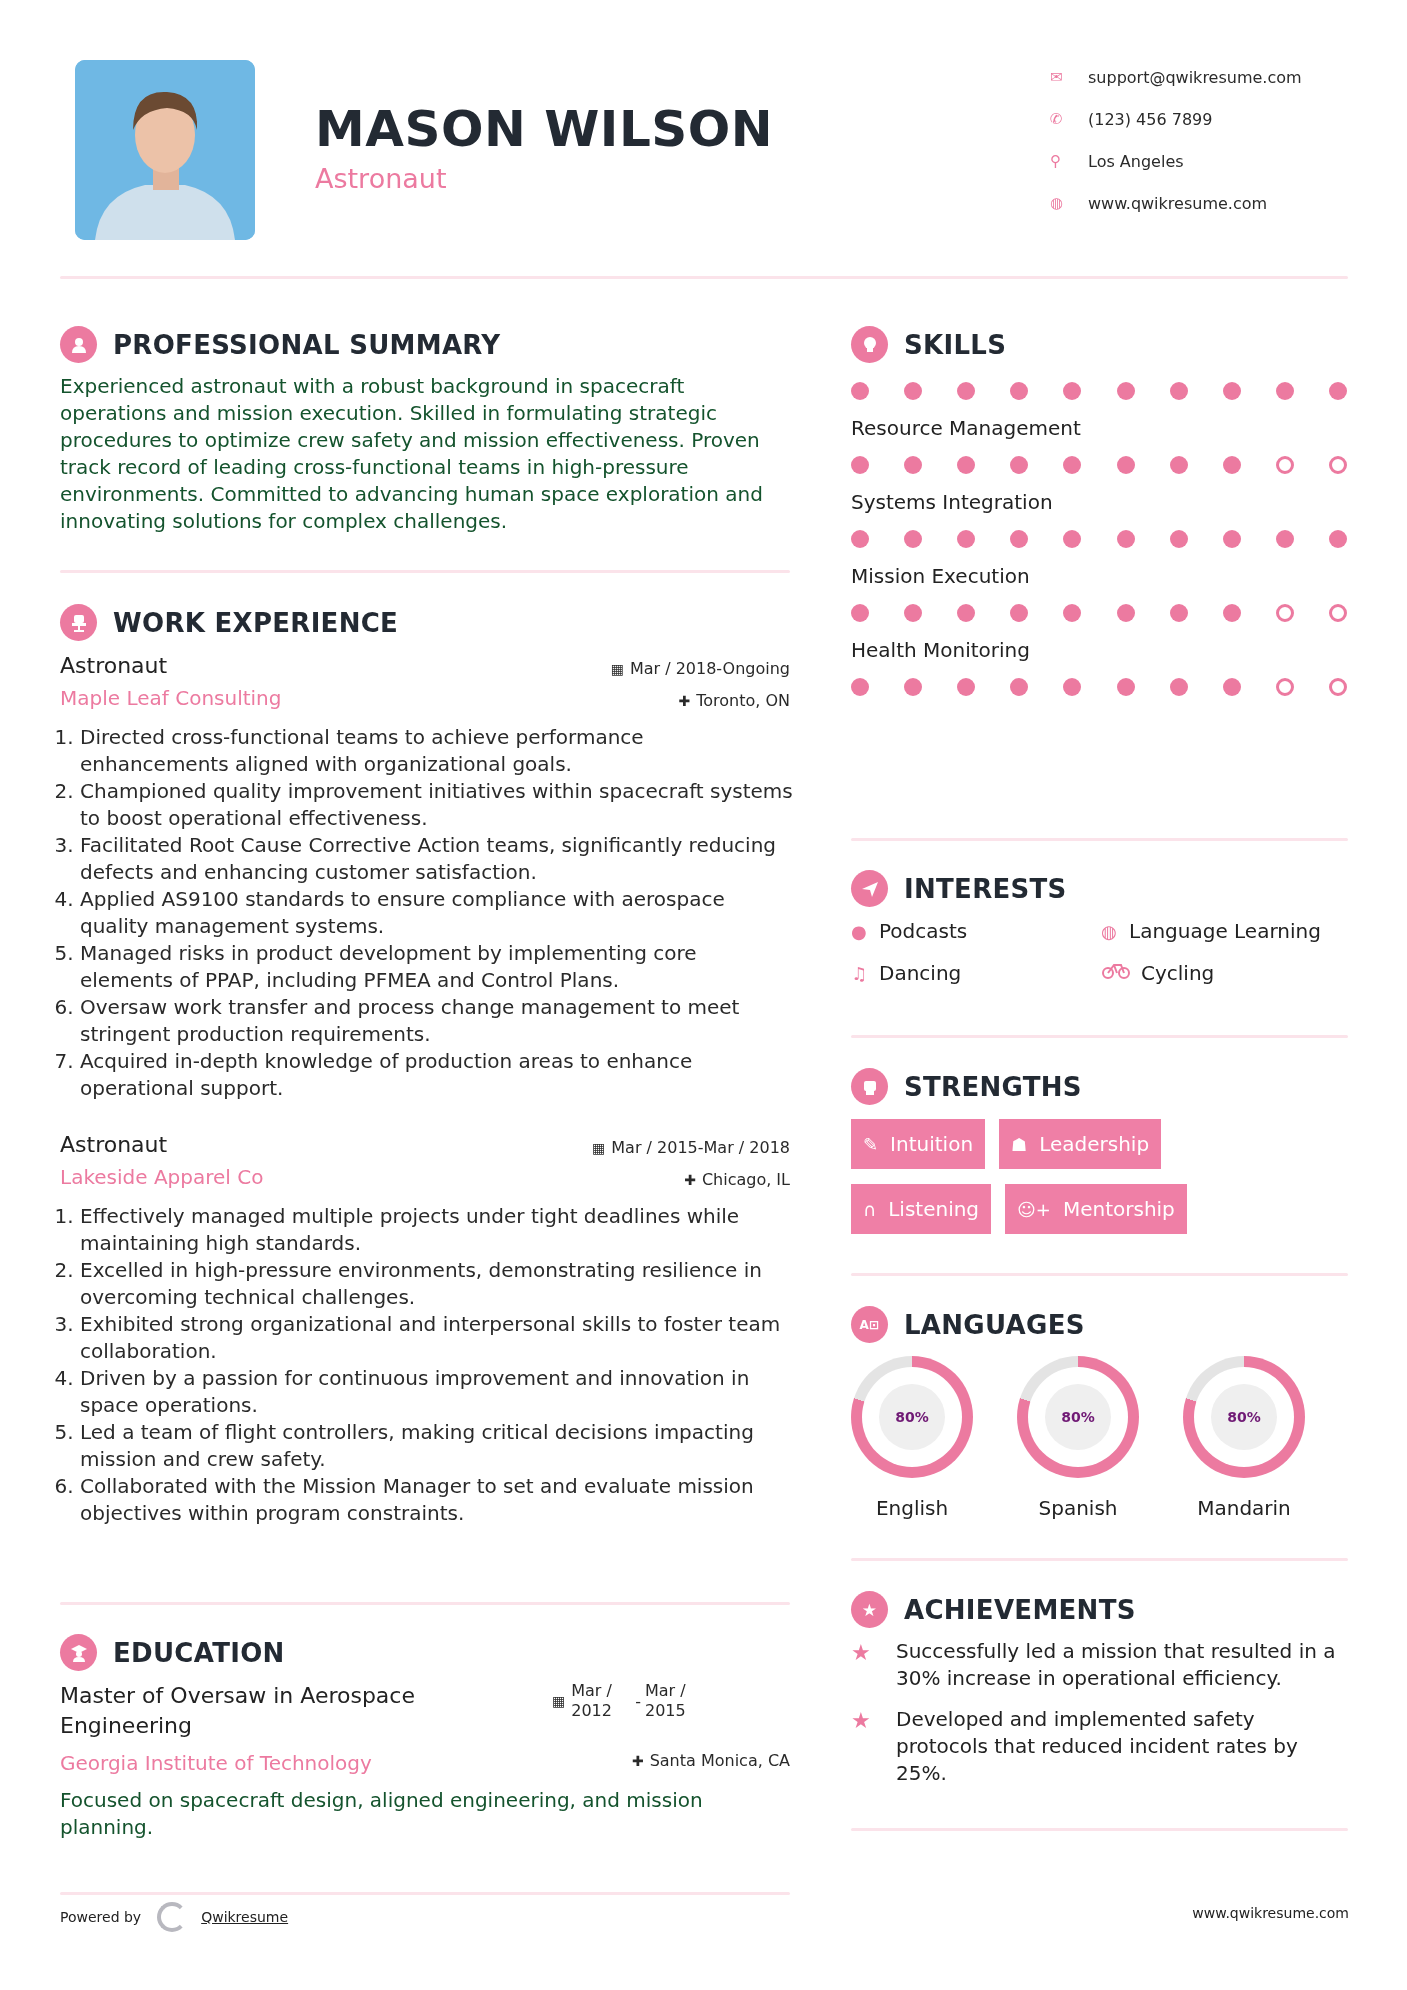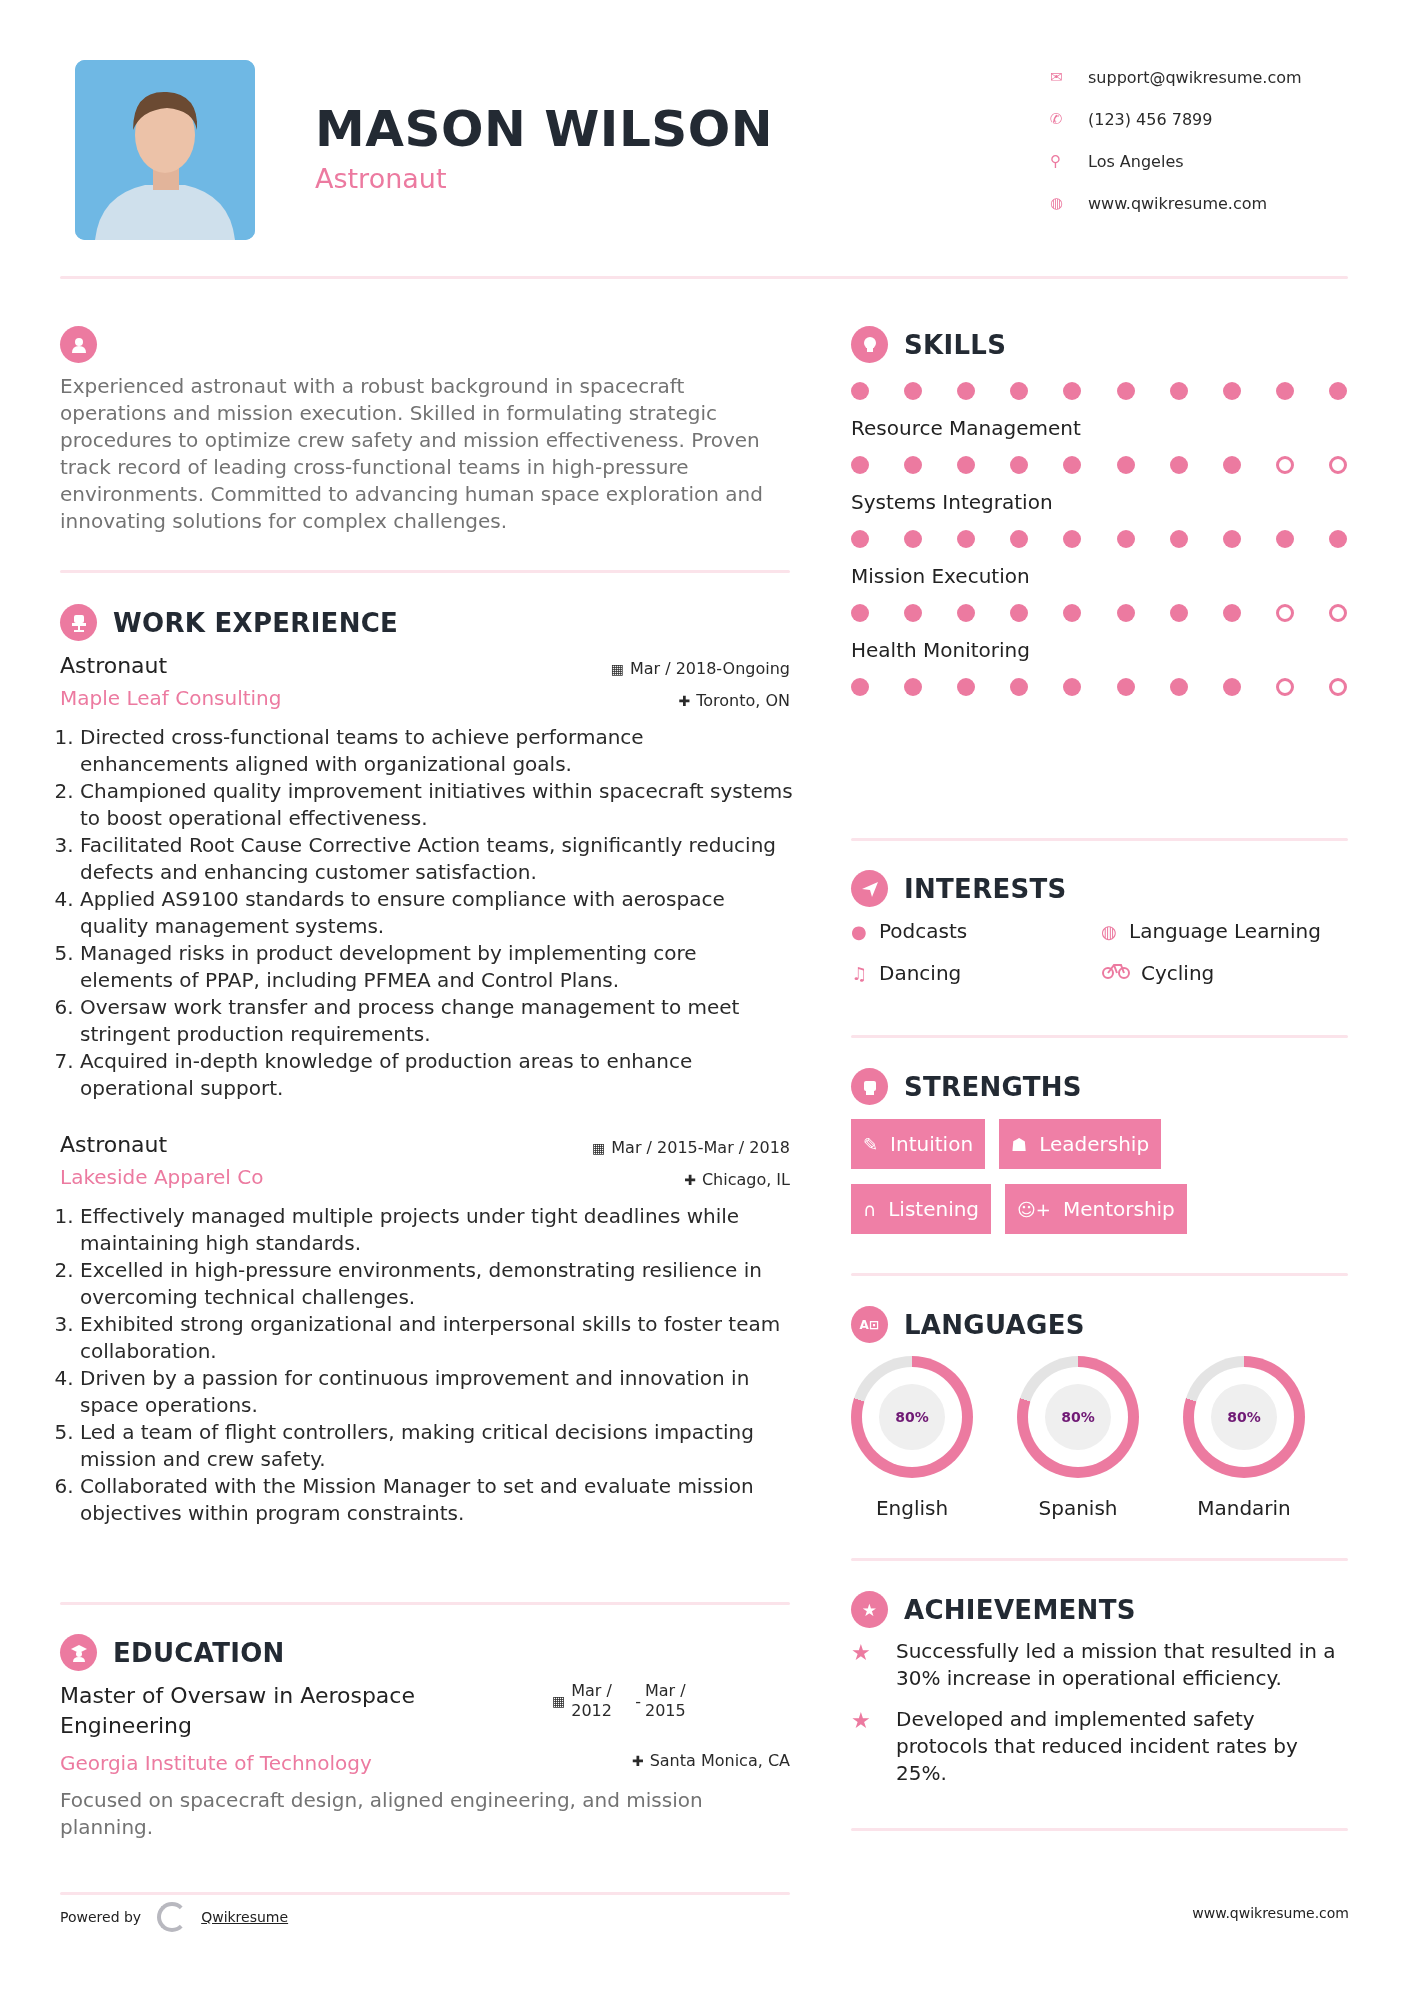--- a/index.html
+++ b/index.html
@@ -16,21 +16,21 @@
   .contact { left: 1050px; top: 56px; width: 330px; }
   .contact-row { display: flex; align-items: center; height: 42px; font-size: 16px; color: #2b2b2b; }
   .contact-row .ic { width: 38px; color: #ec7aa0; font-size: 15px; }
 
   .hr { position: absolute; height: 3px; background: #fbe3ea; border-radius: 2px; }
 
   
   .sec-title { display: flex; align-items: center; font-size: 26px; font-weight: bold; color: #232a33; letter-spacing: 0.3px; }
   .sec-icon { width: 37px; height: 37px; border-radius: 50%; background: #ec7aa0; color: #fff; display: flex; align-items: center; justify-content: center; margin-right: 16px; font-size: 17px; }
 
-  .body-text { font-size: 20px; line-height: 27px; color: #737373; }
+  .body-text { font-size: 20px; line-height: 27px; color: #14532d; }
 
   .job-title { font-size: 22px; color: #222; }
   .company { font-size: 20px; color: #ec7aa0; }
   .meta { font-size: 16px; color: #2a2a2a; text-align: right; }
   .meta .mi { font-size: 14px; margin-right: 6px; }
 
   ol.duties { font-size: 20px; line-height: 27px; color: #2a2a2a; padding-left: 20px; }
   ol.duties li { padding-left: 0; }
 
   
@@ -104,20 +104,21 @@
 <div class="hr" style="left:60px; top:276px; width:1288px;"></div>
 
 <div class="abs" style="left:60px; top:326px; width:735px;">
   <div class="sec-title">
     <span class="sec-icon">
       <svg width="20" height="20" viewBox="0 0 20 20">
           <circle cx="10" cy="7" r="4" fill="#fff"></circle>
           <path d="M3 18 Q3 11 10 11 Q17 11 17 18 Z" fill="#fff"></path>
         </svg>
     </span>
+    <span>PROFESSIONAL SUMMARY</span>
   </div>
   <p class="body-text" style="margin-top:10px;">Experienced astronaut with a robust background in spacecraft operations and mission execution. Skilled in formulating strategic procedures to optimize crew safety and mission effectiveness. Proven track record of leading cross-functional teams in high-pressure environments. Committed to advancing human space exploration and innovating solutions for complex challenges.</p>
 </div>
 
 <div class="hr" style="left:60px; top:570px; width:730px;"></div>
 
 <div class="abs" style="left:60px; top:604px; width:735px;">
   <div class="sec-title">
     <span class="sec-icon">
       <svg width="20" height="20" viewBox="0 0 20 20">

